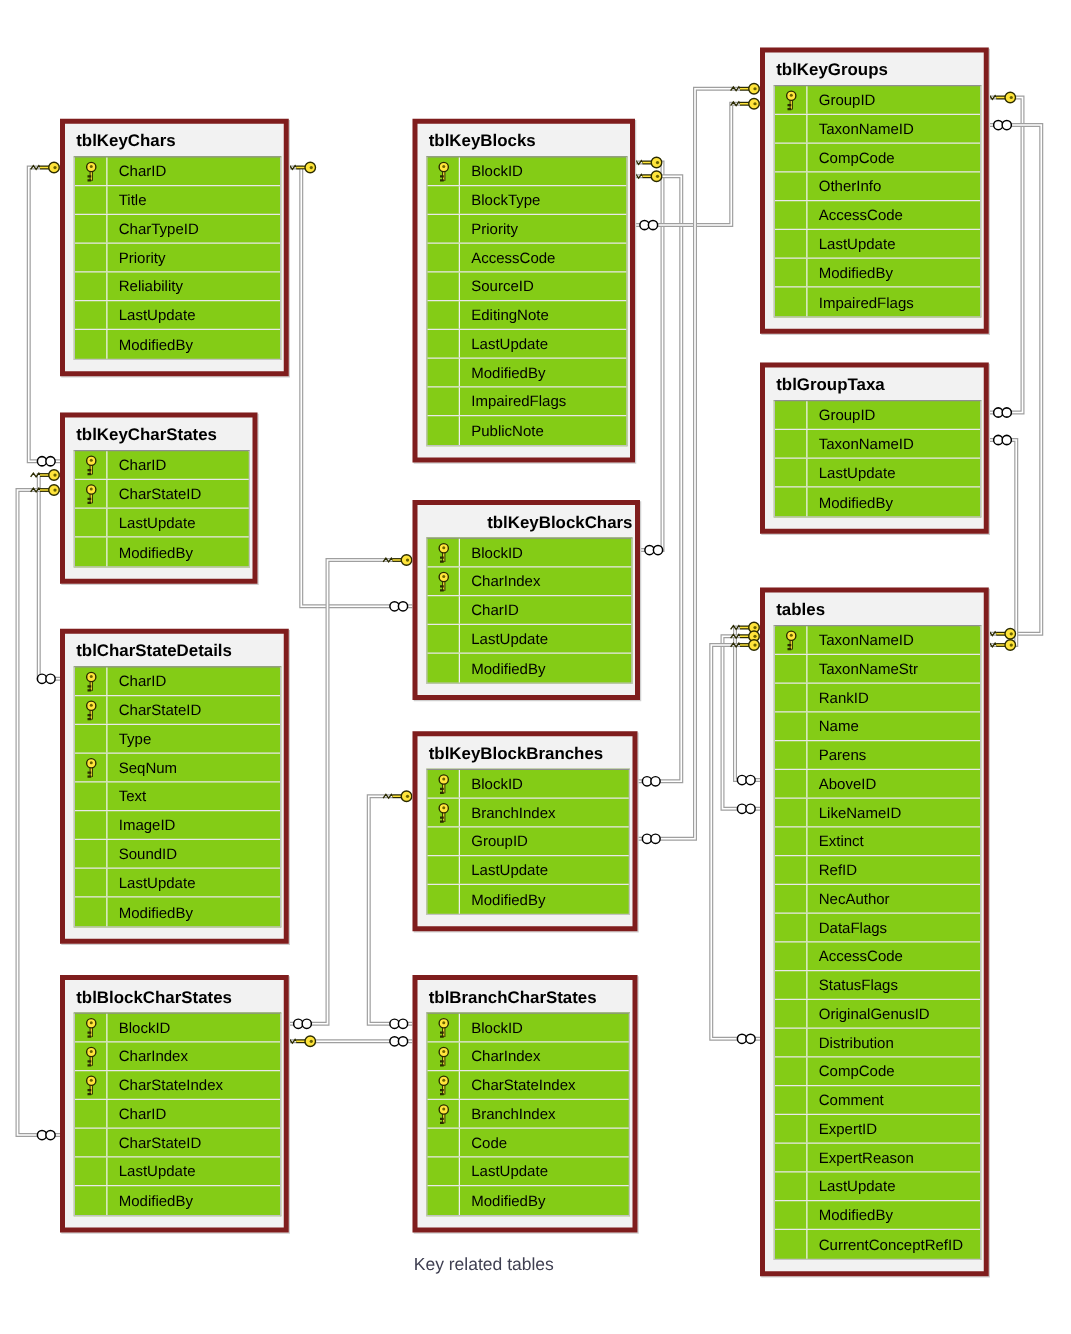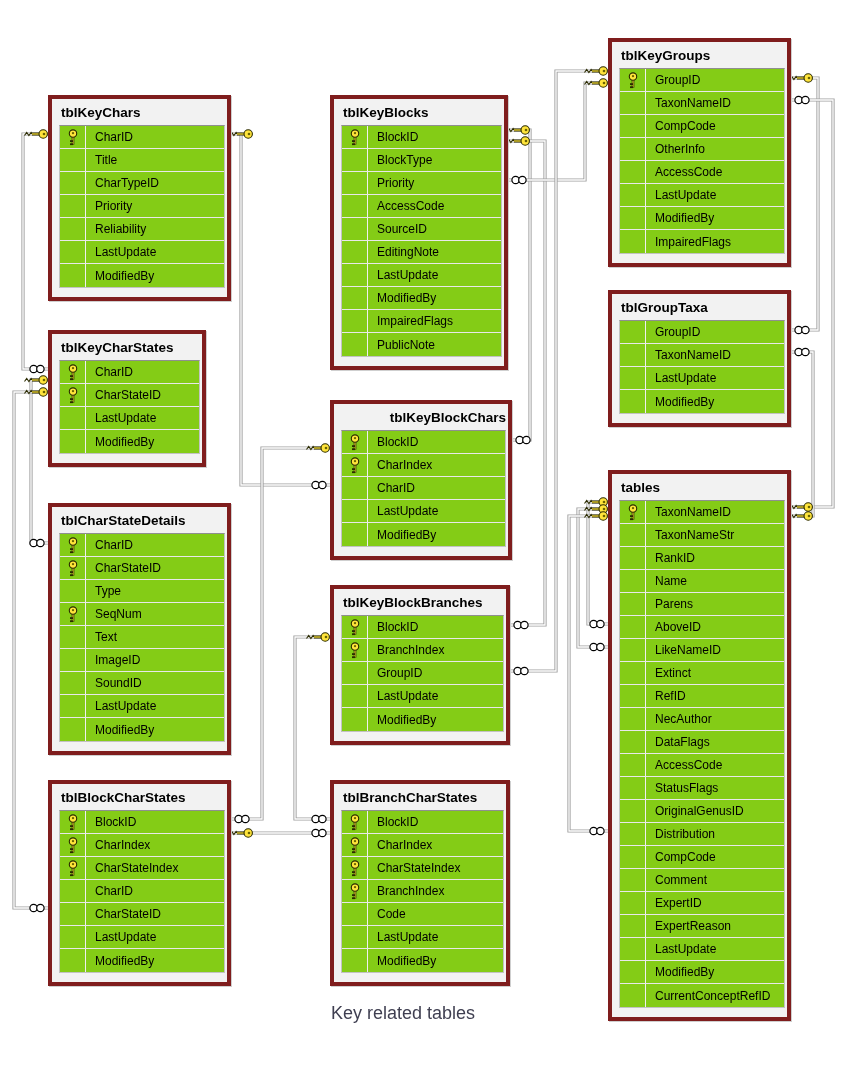--- a/index.html
+++ b/index.html
@@ -29,21 +29,21 @@
   .icon-cell{
     width:25px;align-self:stretch;flex:none;display:flex;
     align-items:center;justify-content:center;
     border-right:1px solid #EFEFEF;
   }
   .col-name{
     font-size:12px;color:#000;padding-left:9px;white-space:nowrap;
   }
   #diagram-caption{
     position:absolute;z-index:2;left:331px;top:1003px;
-    font-size:18px;color:#3f3f51;white-space:nowrap;
+    font-size:14px;color:#3f3f51;white-space:nowrap;
   }
 </style>
 </head>
 <body>
 
 <div id="diagram-canvas">
   <svg id="connector-layer" width="857" height="1067">
       <g>
         <polyline points="48,134 23,134 23,369 48,369" fill="none" stroke="#9F9F9F" stroke-width="3.2" stroke-linejoin="miter" stroke-linecap="butt"></polyline>
         <polyline points="48,134 23,134 23,369 48,369" fill="none" stroke="#FFFFFF" stroke-width="1.3" stroke-linejoin="miter" stroke-linecap="butt"></polyline>

